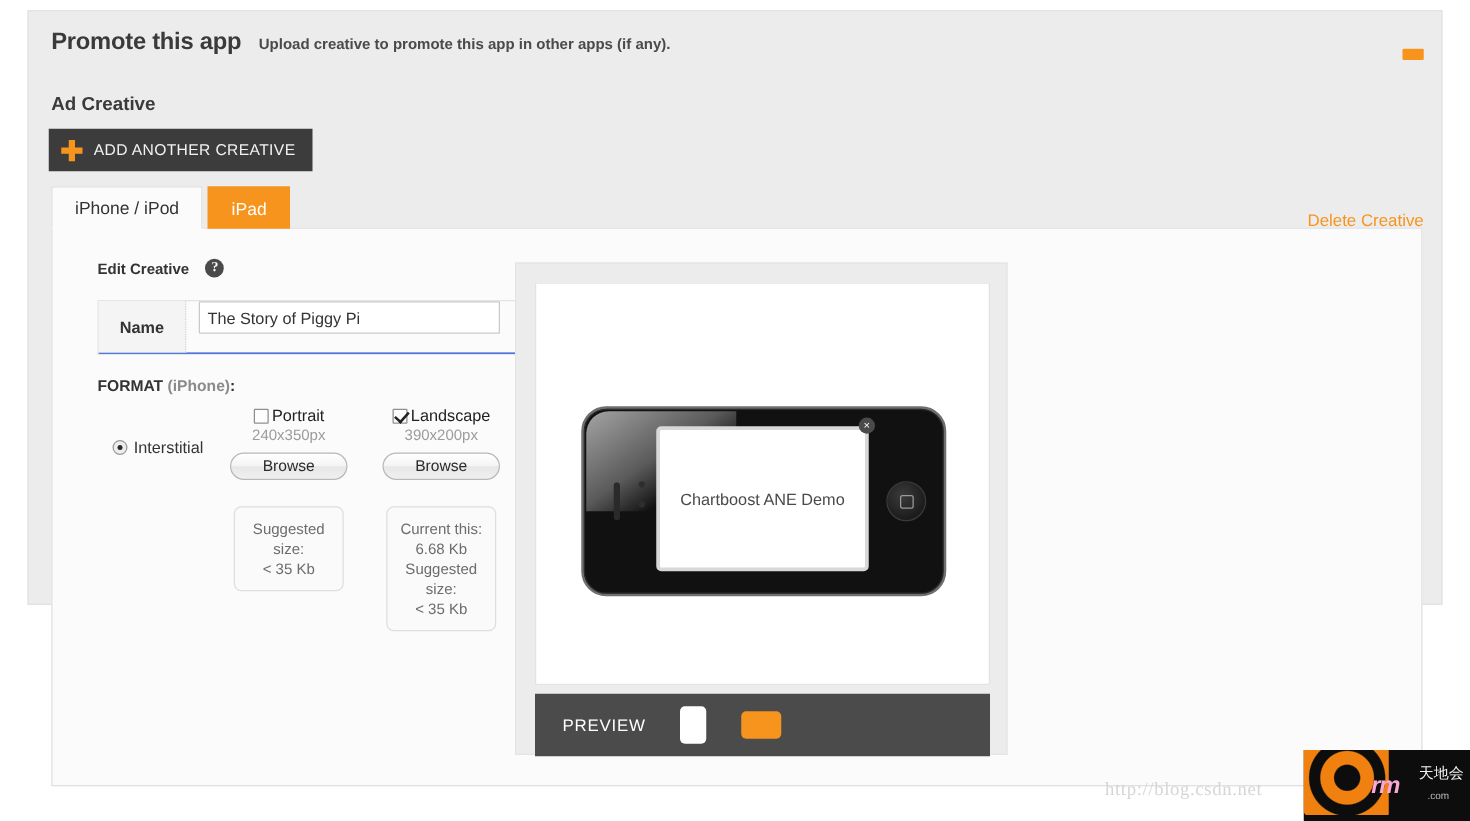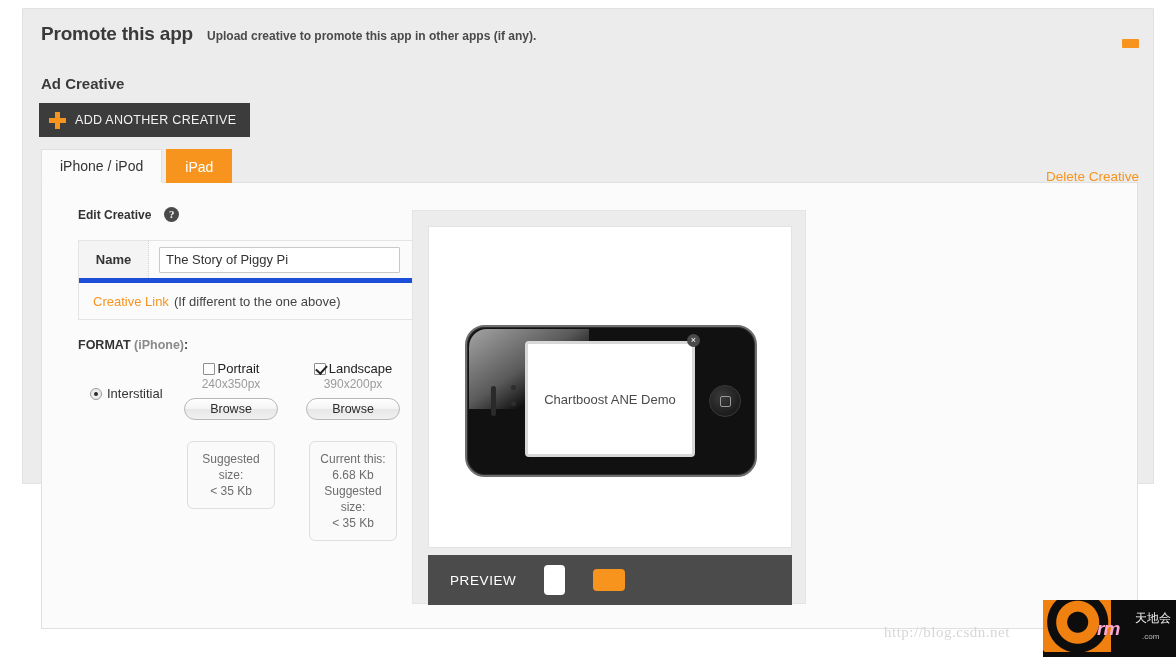--- a/index.html
+++ b/index.html
@@ -187,23 +187,22 @@
     top: 57px;
     width: 335px;
   }
   .field-table {
     border: 1px solid #e4e4e4;
     background: #fbfbfb;
     width: 335px;
   }
   .field-row {
     display: flex;
-    align-items: center;
     height: 42px;
-    border-bottom: 5px solid #1d4ed8;
+    border-bottom: 1px solid #1d4ed8;
   }
   .field-label-cell {
     width: 70px;
     height: 100%;
     display: flex;
     align-items: center;
     justify-content: center;
     border-right: 1px dotted #d4d4d4;
     background: #f4f4f4;
   }
@@ -588,24 +587,20 @@
       <div class="form-col">
 
         <div class="field-table">
           <div class="field-row">
             <div class="field-label-cell">
               <span class="field-label">Name</span>
             </div>
             <div class="field-input-cell">
               <input class="name-input" type="text" value="The Story of Piggy Pi" style="">
             </div>
-          </div>
-          <div class="link-row">
-            <span class="creative-link">Creative Link</span>
-            <span class="creative-link-note">(If different to the one above)</span>
           </div>
         </div>
 
         <div class="format-head">
           <span>FORMAT</span>
           <span class="sub">(iPhone)</span><span>:</span>
         </div>
 
         <div class="format-grid">
 

